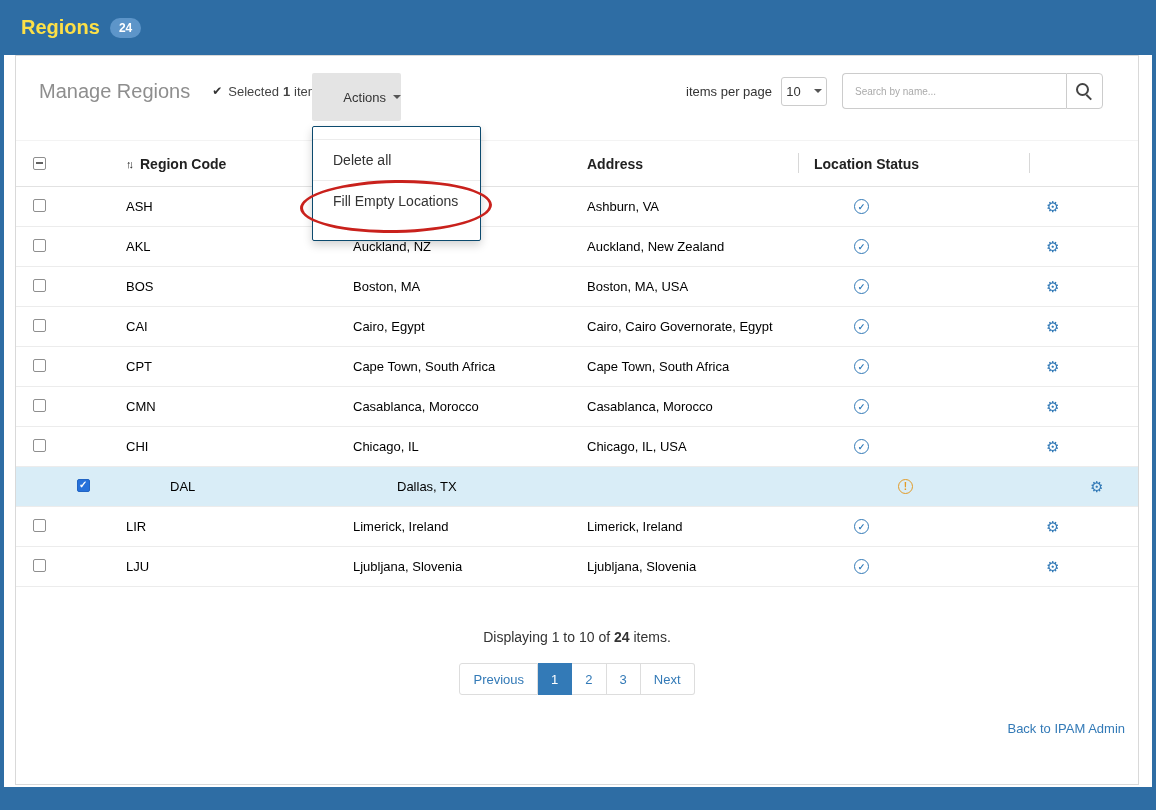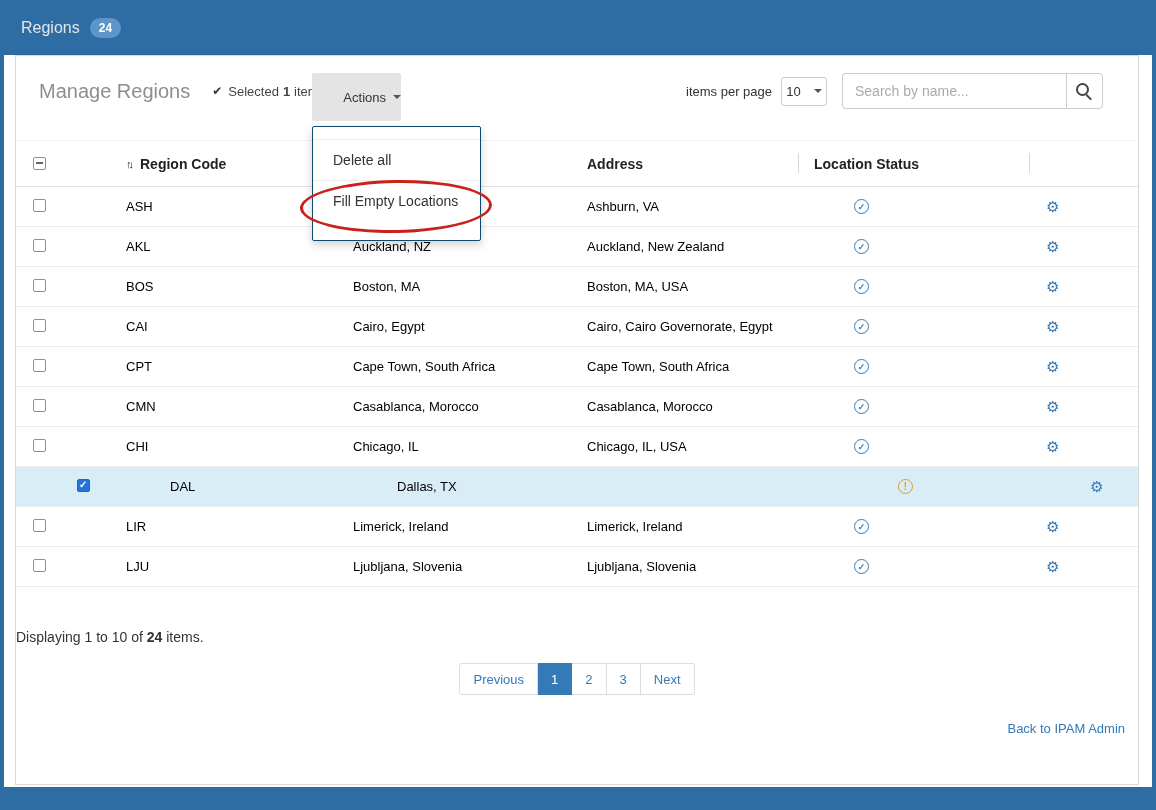--- a/index.html
+++ b/index.html
@@ -1,32 +1,32 @@
 <!DOCTYPE html>
 <html><head>
 <meta charset="utf-8">
 <style>
   html,body{margin:0;padding:0;background:#2e6da4;font-family:"Liberation Sans",sans-serif;}
   .page{position:relative;width:1156px;height:810px;background:#2e6da4;overflow:hidden;}
   .topbar{height:55px;display:flex;align-items:center;padding-left:21px;gap:10px;}
-  .pg-title{color:#e5e5e5;font-size:16px;}
+  .pg-title{color:#fde047;font-size:20px;font-weight:bold;}
   .badge{background:#5d95c9;color:#fff;font-size:12px;font-weight:bold;padding:3px 9px;border-radius:10px;}
   .content-bg{position:absolute;left:4px;top:55px;width:1148px;height:732px;background:#fff;}
   .card{position:absolute;left:15px;top:55px;width:1124px;height:730px;background:#fff;border:1px solid #d9d9d9;box-sizing:border-box;z-index:1;}
 
   .toolbar{display:flex;align-items:center;height:70px;padding:0 35px 0 23px;position:relative;}
   .m-title{font-size:20px;color:#8e8e8e;}
   .sel{margin-left:22px;font-size:13px;color:#444;display:flex;align-items:center;gap:4px;}
   .sel-check{font-size:12px;color:#333;margin-right:2px;}
   .actions-btn{position:absolute;left:296px;top:17px;width:89px;height:48px;background:#e4e4e4;border-radius:2px;display:flex;align-items:center;justify-content:flex-end;gap:7px;font-size:13px;color:#333;cursor:pointer;}
   .caret{width:0;height:0;border-left:4px solid transparent;border-right:4px solid transparent;border-top:4px solid #555;}
   .ipp{margin-left:auto;font-size:13px;color:#333;}
   .pagesize{margin-left:9px;width:46px;height:29px;border:1px solid #ccc;border-radius:3px;background:#fff;display:flex;align-items:center;justify-content:center;gap:13px;font-size:13px;color:#333;cursor:pointer;box-sizing:border-box;}
   .search{margin-left:15px;display:flex;height:36px;}
-  .search-input{width:224px;border:1px solid #ccc;border-right:none;border-radius:4px 0 0 4px;padding:0 12px;font-size:14px;color:#1d4ed8;outline:none;box-sizing:border-box;font-family:"Liberation Sans",sans-serif;}
+  .search-input{width:224px;border:1px solid #ccc;border-right:none;border-radius:4px 0 0 4px;padding:0 12px;font-size:10px;color:#1d4ed8;outline:none;box-sizing:border-box;font-family:"Liberation Sans",sans-serif;}
   .search-input::placeholder{color:#aaa;}
   .search-btn{width:37px;border:1px solid #ccc;background:#fff;border-radius:0 4px 4px 0;display:flex;align-items:center;justify-content:center;cursor:pointer;}
   .mag{position:relative;width:9px;height:9px;border:2px solid #444;border-radius:50%;display:inline-block;margin-right:4px;margin-bottom:4px;}
   .mag::after{content:"";position:absolute;width:7px;height:2px;background:#444;transform:rotate(45deg);left:9px;top:9px;transform-origin:0 0;}
 
   .table{margin-top:14px;}
   .thead,.t-row{display:grid;grid-template-columns:94px 227px 234px 227px 231px 109px;align-items:center;}
   .thead{height:45px;font-size:14px;font-weight:bold;color:#222;border-bottom:1px solid #e2e2e2;border-top:1px solid #f3f3f3;}
   .thead > .cell{display:flex;align-items:center;height:100%;position:relative;}
   .t-row{height:39px;border-bottom:1px solid #ececec;font-size:13px;color:#000000;}
@@ -40,21 +40,21 @@
   .cb.checked::after{content:"✓";position:absolute;left:1px;top:-1px;color:#fff;font-size:10px;font-weight:bold;}
   .cb.ind::after{content:"";position:absolute;left:2px;top:4px;width:7px;height:2px;background:#636363;}
   .st{width:15px;height:15px;border-radius:50%;display:flex;align-items:center;justify-content:center;margin-left:56px;font-weight:bold;box-sizing:border-box;}
   .st-ok{border:1.5px solid #337ab7;color:#337ab7;font-size:9px;}
   .st-ok::after{content:"✓";}
   .st-warn{border:1.5px solid #e39b27;color:#e39b27;font-size:10px;}
   .st-warn::after{content:"!";}
   .gear{color:#337ab7;font-size:15px;margin-left:17px;cursor:pointer;}
   .gear::after{content:"⚙";}
 
-  .displaying{margin-top:42px;font-size:14px;color:#333;}
+  .displaying{margin-top:42px;text-align:center;font-size:14px;color:#333;}
   .pagination{margin-top:18px;display:flex;justify-content:center;}
   .pg-btn{height:32px;padding:0 13px;display:flex;align-items:center;border:1px solid #ddd;border-left:none;font-size:13px;color:#337ab7;background:#fff;cursor:pointer;box-sizing:border-box;}
   .pg-btn:first-child{border-left:1px solid #ddd;border-radius:3px 0 0 3px;}
   .pg-btn:last-child{border-radius:0 3px 3px 0;}
   .pg-btn.active{background:#337ab7;border-color:#337ab7;color:#fff;}
   .backrow{margin-top:24px;text-align:right;padding-right:13px;}
   .back-link{color:#337ab7;font-size:13px;text-decoration:none;cursor:pointer;}
 
   .menu{position:absolute;left:296px;top:70px;width:167px;background:#fff;border:1px solid #0c4a6e;border-radius:2px;box-shadow:0 4px 10px rgba(0,0,0,.18);z-index:20;}
   .menu-blank{height:12px;}

